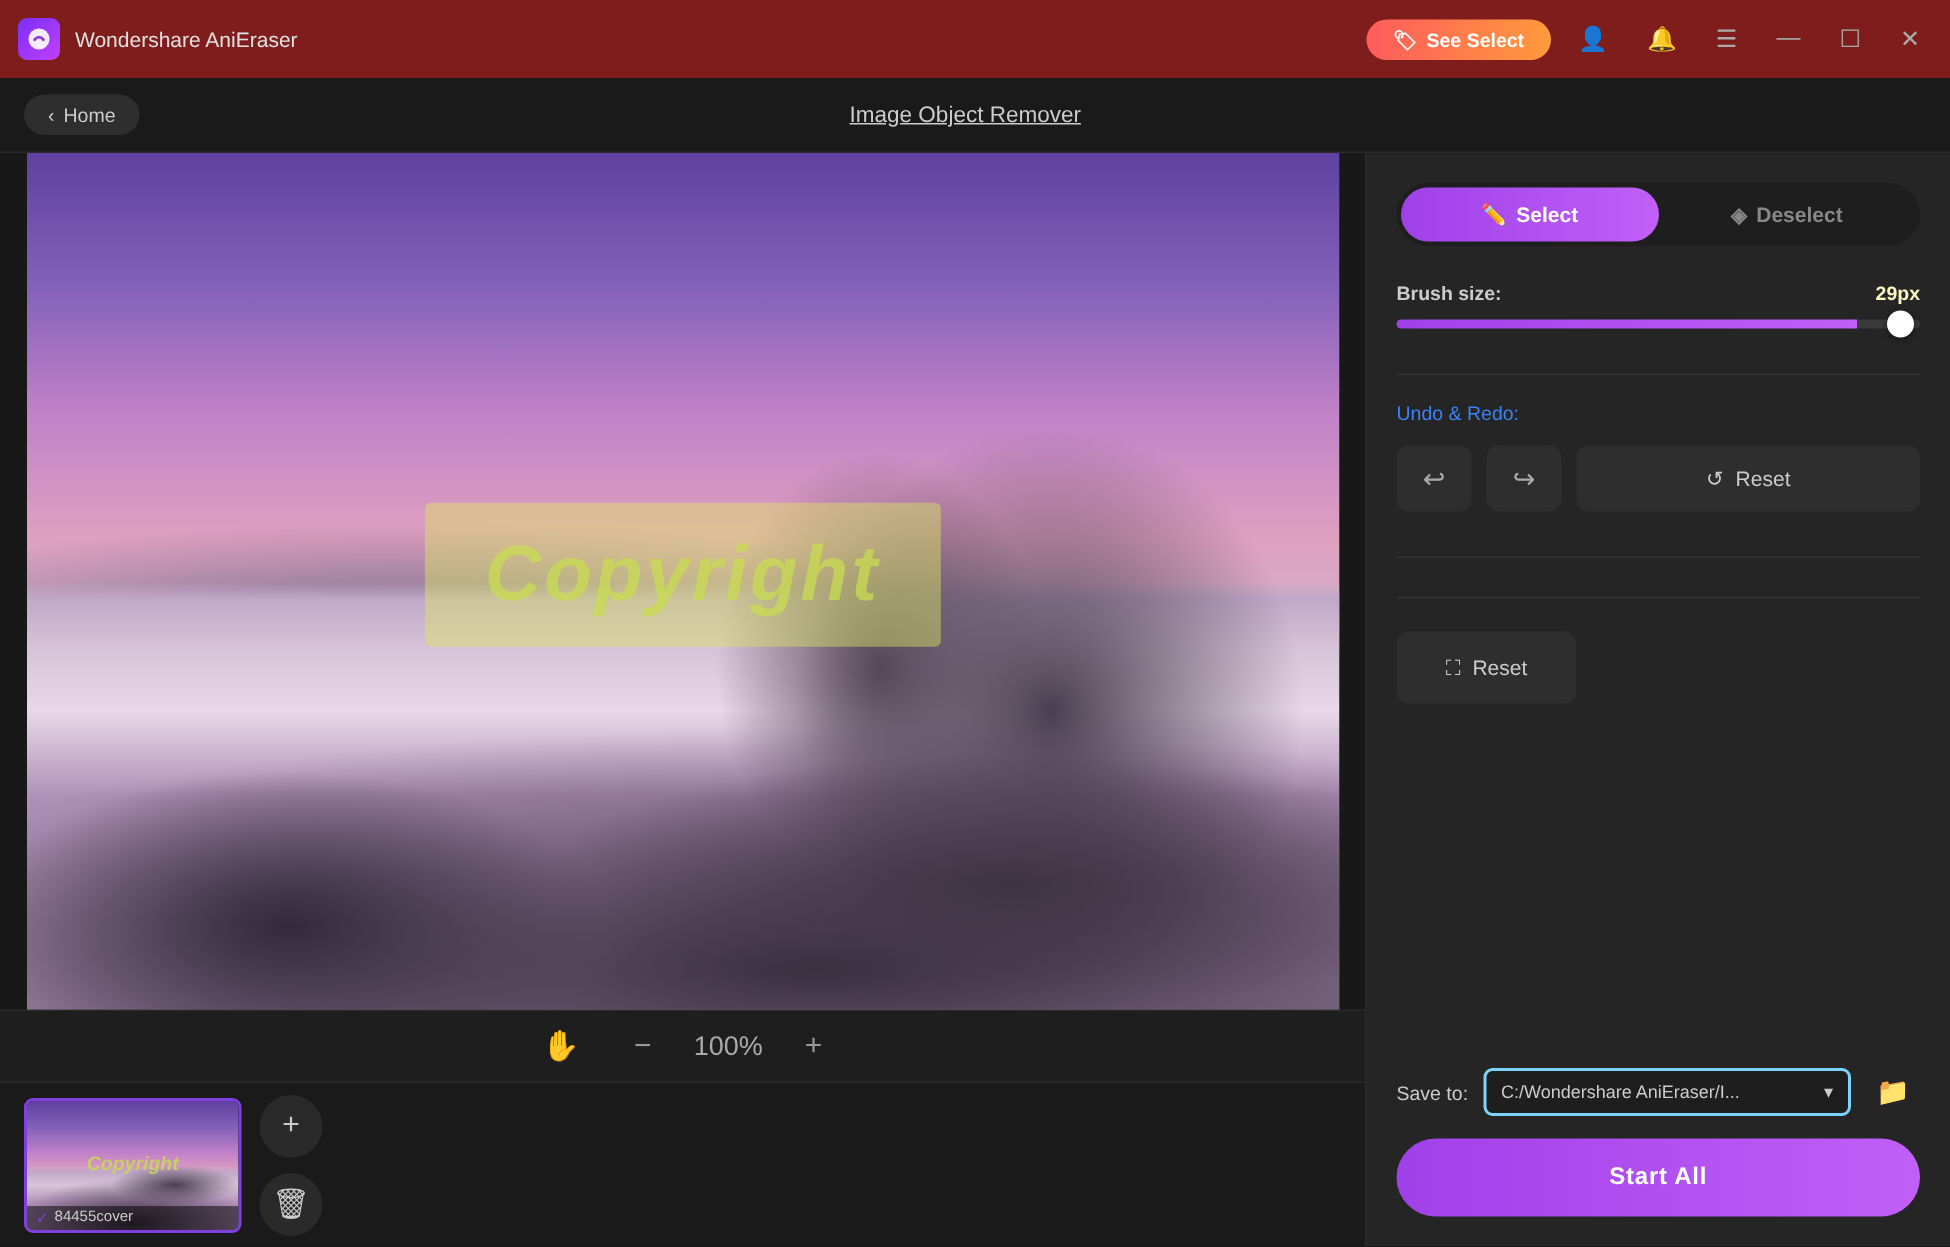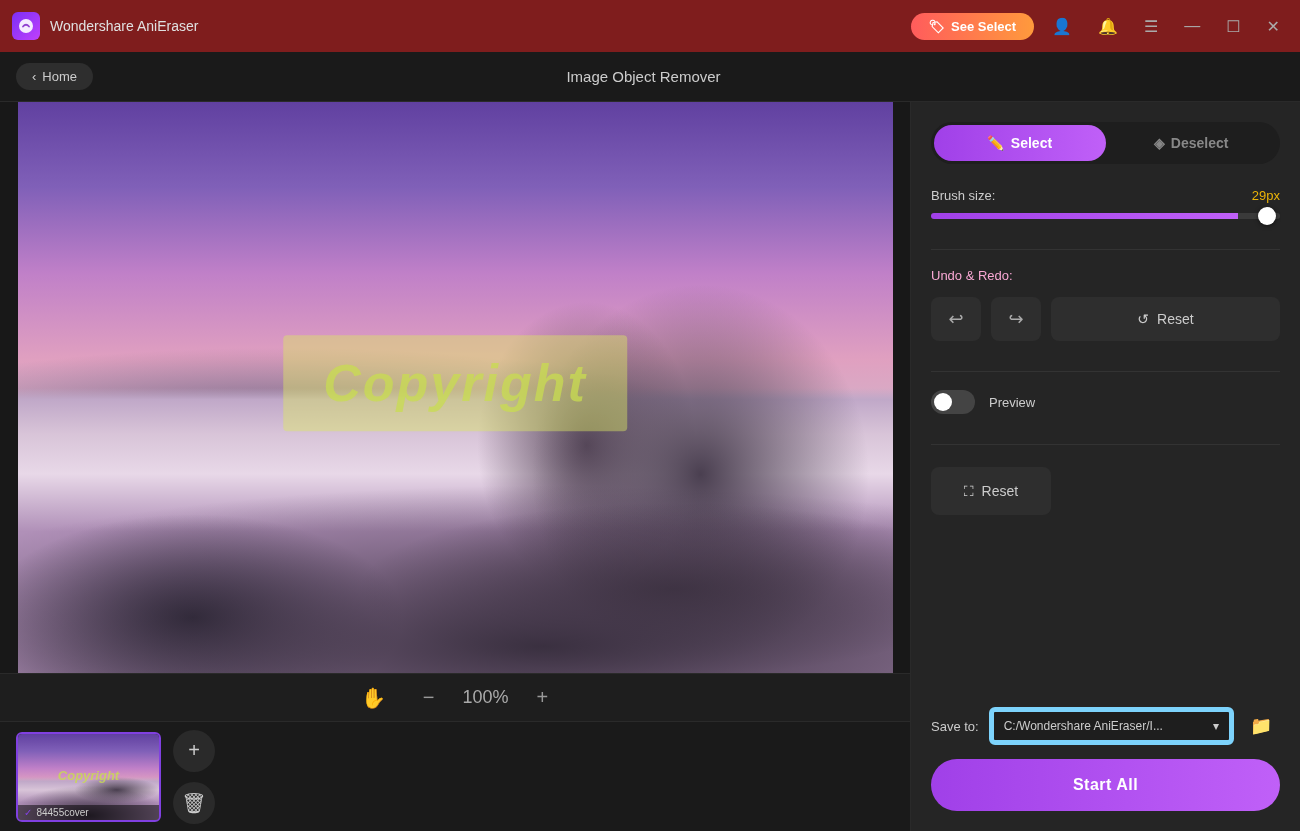--- a/index.html
+++ b/index.html
@@ -84,20 +84,21 @@
       cursor: pointer;
       display: flex;
       align-items: center;
       gap: 6px;
     }
     .page-title {
       flex: 1;
       text-align: center;
       font-size: 15px;
       color: #ccc;
+      text-decoration: underline;
     }
 
     
     #main {
       display: flex;
       flex: 1;
       overflow: hidden;
     }
 
     
@@ -297,23 +298,24 @@
       background: transparent;
       color: #888;
     }
 
     
     .brush-row {
       display: flex;
       align-items: flex-start;
       justify-content: space-between;
       margin-bottom: 10px;
+      font-weight: bold;
     }
     .brush-label { font-size: 13px; color: #ccc; }
-    .brush-value { font-size: 13px; color: #eab308; }
+    .brush-value { font-size: 13px; color: #fef9c3; }
     .brush-slider-wrap {
       margin-bottom: 22px;
     }
     .brush-slider {
       width: 100%;
       height: 6px;
       border-radius: 3px;
       background: linear-gradient(90deg, #a040e8 0%, #c060f8 88%, #3a3a3a 88%);
       position: relative;
       cursor: pointer;
@@ -329,21 +331,21 @@
       background: white;
       box-shadow: 0 1px 4px rgba(0,0,0,0.5);
     }
     .divider {
       height: 1px;
       background: #333;
       margin: 8px 0 18px;
     }
 
     
-    .section-label { font-size: 13px; color: #f9a8d4; margin-bottom: 14px; }
+    .section-label { font-size: 13px; color: #3b82f6; margin-bottom: 14px; }
     .undo-redo-row {
       display: flex;
       gap: 10px;
       margin-bottom: 22px;
     }
     .icon-btn {
       width: 50px;
       height: 44px;
       border-radius: 8px;
       background: #2e2e2e;
@@ -421,21 +423,21 @@
       display: flex;
       align-items: center;
       gap: 10px;
       margin-bottom: 14px;
       margin-top: 20px;
     }
     .save-label { font-size: 13px; color: #ccc; }
     .save-path-select {
       flex: 1;
       background: #1e1e1e;
-      border: 5px solid #7dd3fc;
+      border: 2px solid #7dd3fc;
       border-radius: 6px;
       color: #ccc;
       font-size: 12px;
       padding: 7px 10px;
       cursor: pointer;
       display: flex;
       align-items: center;
       justify-content: space-between;
     }
     .folder-btn {
@@ -558,26 +560,20 @@
       <button class="icon-btn">↩</button>
       <button class="icon-btn">↪</button>
       <button class="reset-btn">
         <span>↺</span>
         <span>Reset</span>
       </button>
     </div>
 
     <div class="divider"></div>
 
-    <div class="preview-row">
-      <div class="toggle-switch">
-        <div class="toggle-switch-thumb"></div>
-      </div>
-      <span class="preview-label">Preview</span>
-    </div>
 
     <div class="divider"></div>
 
     <div style="padding: 4px 0 0;">
       <button class="crop-btn">
         <span>⛶</span>
         <span>Reset</span>
       </button>
     </div>
 

